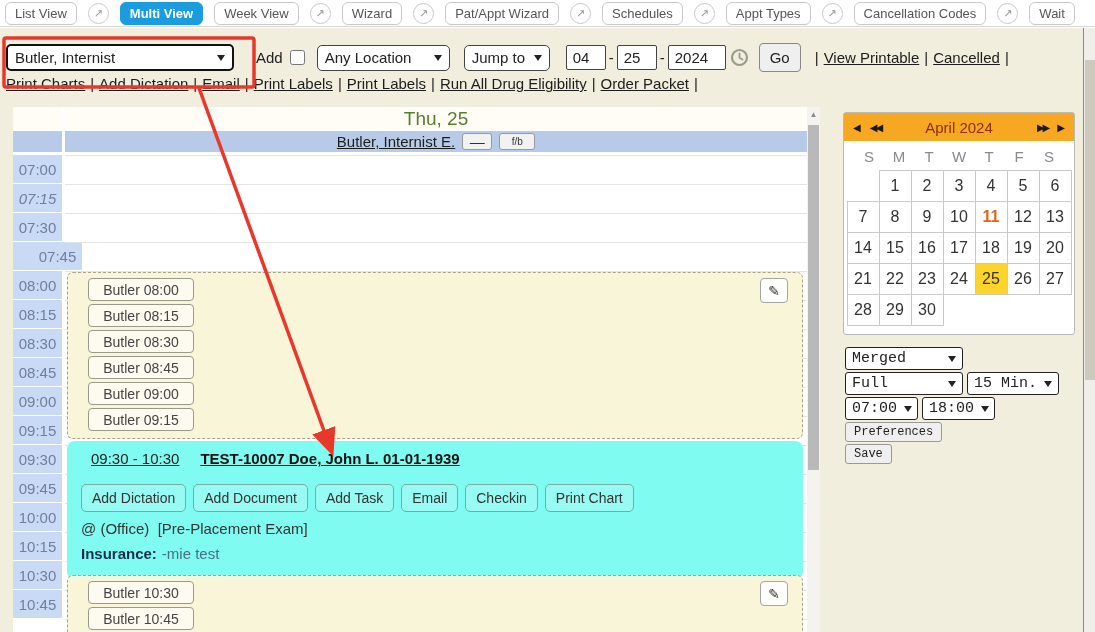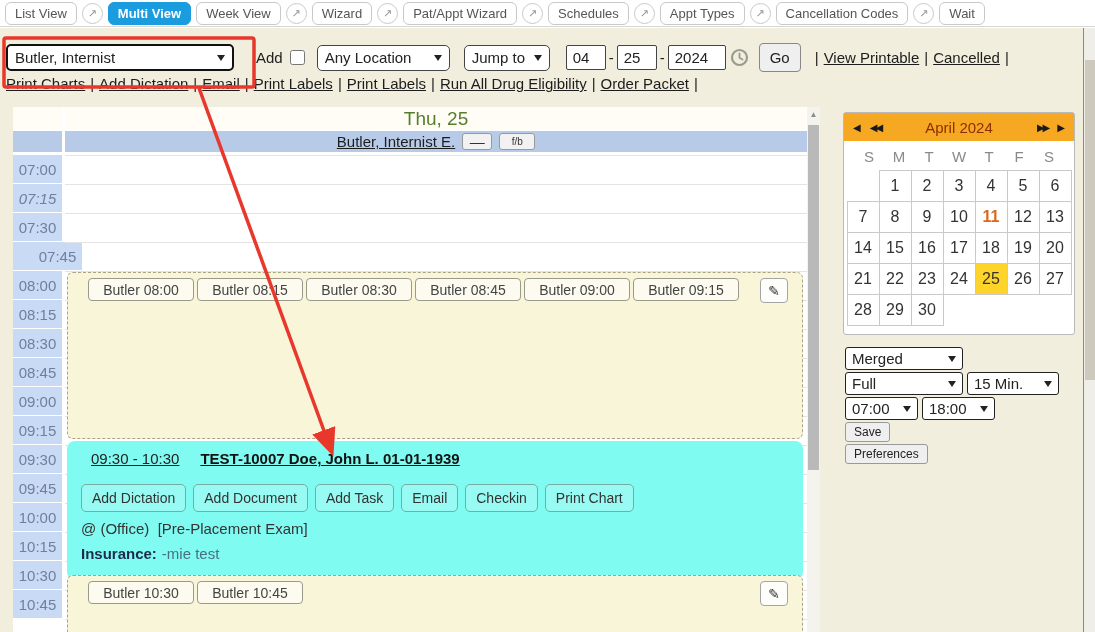--- a/index.html
+++ b/index.html
@@ -1,20 +1,20 @@
 <!DOCTYPE html>
 <html><head>
 <meta charset="utf-8">
 <style>
   html,body{margin:0;padding:0;}
   body{width:1095px;height:632px;position:relative;overflow:hidden;background:#fff;
        font-family:"Liberation Sans","DejaVu Sans",sans-serif;color:#222;}
   
   #tabbar{position:absolute;top:0;left:0;width:1095px;height:27px;background:#fff;
-          border-bottom:1px solid #d7d7d7;display:flex;align-items:center;gap:5px;
+          border-bottom:1px solid #d7d7d7;display:flex;align-items:center;gap:11px;
           padding-left:5px;box-sizing:border-box;overflow:hidden;}
   .tab{border:1px solid #c9c9c9;border-radius:6px;background:#fff;color:#555;font-size:13px;
        padding:3px 9px;white-space:nowrap;flex:0 0 auto;}
   .tab.active{background:#1a9cdf;border-color:#1a9cdf;color:#fff;font-weight:bold;}
   .ext{width:19px;height:19px;border:1px solid #c9c9c9;border-radius:50%;color:#999;
        font-size:11px;display:flex;align-items:center;justify-content:center;flex:0 0 auto;}
   
   #toolbar{position:absolute;top:28px;left:0;width:1083px;height:68px;background:#f2eedd;}
   #toolrow1{position:absolute;top:15px;left:6px;display:flex;align-items:center;font-size:15px;}
   .sel{background:#fff;border:1px solid #444;border-radius:5px;height:26px;display:flex;
@@ -53,21 +53,21 @@
       display:flex;align-items:center;justify-content:center;box-sizing:border-box;}
   #rows{position:absolute;top:48px;left:0;width:742px;height:477px;
       background-image:repeating-linear-gradient(to bottom,#e4e4e4 0 1px,transparent 1px 29px);}
   .slotblock{position:absolute;left:2px;width:736px;background:#f9f5d8;
       border:1px dashed #a9a387;border-radius:6px;box-sizing:border-box;}
   #block-morning{top:165px;height:167px;}
   #block-late{top:468px;height:80px;}
   .editbtn{position:absolute;top:5px;right:14px;width:26px;height:23px;background:#fdfdfa;
       border:1px solid #a5a5a5;border-radius:4px;display:flex;align-items:center;
       justify-content:center;font-size:14px;color:#333;}
-  .slotcol{position:absolute;left:20px;top:5px;display:flex;flex-direction:row;gap:3px;}
+  .slotcol{position:absolute;left:20px;top:5px;display:flex;flex-direction:column;gap:3px;}
   .slotbtn{width:106px;height:23px;background:#fdfbf0;border:1px solid #9a9a8a;border-radius:4px;
       color:#444;font-size:14px;display:flex;align-items:center;justify-content:center;box-sizing:border-box;}
   #appointment{position:absolute;top:334px;left:2px;width:736px;height:139px;background:#80fbf2;
       border-radius:8px;}
   #appt-line1{position:absolute;top:9px;left:24px;font-size:15px;display:flex;align-items:baseline;}
   #appt-time{color:#222;text-decoration:underline;}
   #appt-patient{margin-left:21px;font-weight:bold;color:#111;text-decoration:underline;font-size:15px;}
   #appt-btns{position:absolute;top:43px;left:14px;display:flex;gap:7px;}
   .abtn{height:26px;padding:0 10px;border:1px solid #77aba5;border-radius:5px;
       background:rgba(255,255,255,0.18);font-size:14px;color:#333;display:flex;align-items:center;}
@@ -88,21 +88,21 @@
   #mc-title{flex:1;text-align:center;color:#8b2f00;font-size:15px;}
   #mc-dow{display:grid;grid-template-columns:repeat(7,30px);justify-content:center;height:27px;
       align-items:center;color:#8a8a8a;font-size:15px;text-align:center;margin-top:2px;}
   #mc-table{border-collapse:collapse;margin:0 auto;}
   #mc-table td{width:29px;height:28px;text-align:center;font-size:16px;color:#333;}
   #mc-table td.d{border:1px solid #c9c9c9;}
   #mc-table td.today{color:#d9681c;font-weight:bold;}
   #mc-table td.selday{background:#ffd42a;}
   
   #controls{position:absolute;left:845px;top:347px;font-size:15px;}
-  .ctlrow{margin-bottom:2px;display:flex;gap:4px;}
+  .ctlrow{margin-bottom:2px;display:flex;gap:4px;font-family:Liberation Mono, monospace;}
   .ctl{background:#fff;border:1px solid #222;border-radius:3px;height:23px;display:flex;
       align-items:center;justify-content:space-between;padding:0 6px;box-sizing:border-box;}
   .smallbtn{background:#efefef;border:1px solid #999;border-radius:3px;font-size:12px;color:#222;
       padding:2px 8px;display:inline-block;}
   
   #pagescroll{position:absolute;right:0;top:28px;width:12px;height:604px;background:#f0eee8;
       border-left:1px solid #8d8a7c;box-sizing:border-box;}
   #pagescroll .thumb{position:absolute;top:32px;left:1px;width:10px;height:320px;background:#cdc9bd;}
   
   #annot{position:absolute;top:0;left:0;pointer-events:none;z-index:50;}
@@ -343,24 +343,24 @@
     <div class="ctl" style="width:73px">
       <span>07:00</span>
         <span class="caret"></span>
     </div>
     <div class="ctl" style="width:73px">
       <span>18:00</span>
         <span class="caret"></span>
     </div>
   </div>
   <div class="ctlrow">
+      <span class="smallbtn">Preferences</span>
+    </div>
+  <div class="ctlrow">
       <span class="smallbtn">Save</span>
-    </div>
-  <div class="ctlrow">
-      <span class="smallbtn">Preferences</span>
     </div>
 </div>
 
 <div id="pagescroll">
   <div class="thumb"></div>
 </div>
 
 <svg id="annot" width="1095" height="632">
   <defs>
     <marker id="arrowhead" markerWidth="9" markerHeight="8" refX="6" refY="3.5" orient="auto">

